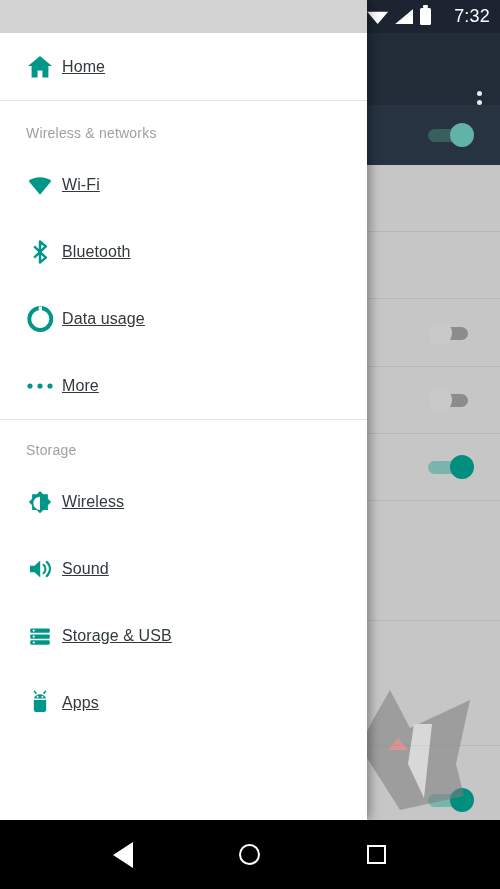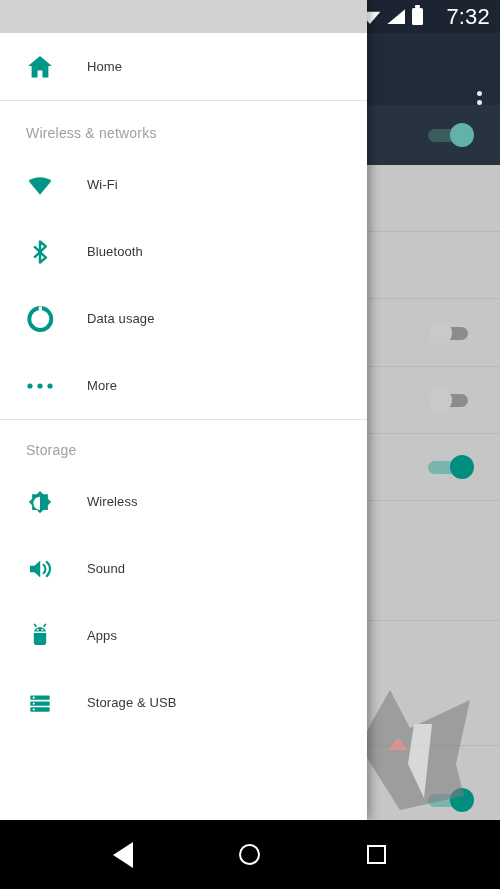--- a/index.html
+++ b/index.html
@@ -36,21 +36,21 @@
     padding-right: 10px;
     box-sizing: border-box;
   }
   #bg-statusbar .sb-icons {
     display: flex;
     align-items: center;
     gap: 7px;
   }
   .sb-time {
     color: #ffffff;
-    font-size: 22px;
+    font-size: 18px;
     letter-spacing: .2px;
     margin-left: 16px;
   }
   .ico-wifi-sb {
     width: 21px; height: 15px;
     background: #fff;
     clip-path: polygon(50% 100%, 0% 18%, 100% 18%);
   }
   .ico-signal-sb {
     width: 18px; height: 15px;
@@ -173,24 +173,24 @@
   }
   .nav-item .icon-slot {
     width: 45px;
     min-width: 45px;
     height: 34px;
     display: flex;
     align-items: center;
     justify-content: center;
   }
   .nav-item .nav-label {
-    font-size: 13px;
+    font-size: 16px;
     color: #31393d;
-    margin-left: 25px;
     letter-spacing: .1px;
+    text-decoration: underline;
   }
   .nav-divider {
     height: 1px;
     background: #e3e3e3;
     margin: 0;
   }
   .section-header {
     font-size: 14px;
     color: #a0a0a0;
     padding: 24px 4px 10px 26px;
@@ -378,49 +378,49 @@
 
       <div class="nav-item">
         <span class="icon-slot">
           <svg class="icn" width="30" height="28" viewBox="0 0 24 24">
             <path fill="#009688" d="M3.4 9.2v5.6h3.9l4.9 4.4V4.8L7.3 9.2z"></path>
             <path fill="none" stroke="#009688" stroke-width="1.8" stroke-linecap="round" d="M15 8.4a4.7 4.7 0 0 1 0 7.2"></path>
             <path fill="none" stroke="#009688" stroke-width="1.8" stroke-linecap="round" d="M17.8 5.9a8.2 8.2 0 0 1 0 12.2"></path>
           </svg>
         </span>
         <span class="nav-label">Sound</span>
-      </div>
-
-      <div class="nav-item">
-        <span class="icon-slot">
-          <svg class="icn" width="26" height="30" viewBox="0 0 24 24">
-            <path fill="#009688" d="M6.3 9.2h11.4v8.6a2.6 2.6 0 0 1-2.6 2.6H8.9a2.6 2.6 0 0 1-2.6-2.6z"></path>
-            <path fill="#009688" d="M6.5 7.8C6.9 5.6 9.2 3.9 12 3.9s5.1 1.7 5.5 3.9z"></path>
-            <path fill="none" stroke="#009688" stroke-width="1.5" stroke-linecap="round" d="M8.2 3 7 1.3M15.8 3 17 1.3"></path>
-            <circle cx="9.8" cy="6.2" r=".9" fill="#ffffff"></circle>
-            <circle cx="14.2" cy="6.2" r=".9" fill="#ffffff"></circle>
-          </svg>
-        </span>
-        <span class="nav-label">Apps</span>
       </div>
 
       <div class="nav-item">
         <span class="icon-slot">
           <svg class="icn" width="30" height="26" viewBox="0 0 24 24">
             <rect x="3" y="5" width="18" height="4" rx="1" fill="#009688"></rect>
             <rect x="3" y="10.5" width="18" height="4" rx="1" fill="#009688"></rect>
             <rect x="3" y="16" width="18" height="4" rx="1" fill="#009688"></rect>
             <circle cx="6.2" cy="7" r="1" fill="#ffffff"></circle>
             <circle cx="6.2" cy="12.5" r="1" fill="#ffffff"></circle>
             <circle cx="6.2" cy="18" r="1" fill="#ffffff"></circle>
           </svg>
         </span>
         <span class="nav-label">Storage &amp; USB</span>
       </div>
 
+      <div class="nav-item">
+        <span class="icon-slot">
+          <svg class="icn" width="26" height="30" viewBox="0 0 24 24">
+            <path fill="#009688" d="M6.3 9.2h11.4v8.6a2.6 2.6 0 0 1-2.6 2.6H8.9a2.6 2.6 0 0 1-2.6-2.6z"></path>
+            <path fill="#009688" d="M6.5 7.8C6.9 5.6 9.2 3.9 12 3.9s5.1 1.7 5.5 3.9z"></path>
+            <path fill="none" stroke="#009688" stroke-width="1.5" stroke-linecap="round" d="M8.2 3 7 1.3M15.8 3 17 1.3"></path>
+            <circle cx="9.8" cy="6.2" r=".9" fill="#ffffff"></circle>
+            <circle cx="14.2" cy="6.2" r=".9" fill="#ffffff"></circle>
+          </svg>
+        </span>
+        <span class="nav-label">Apps</span>
+      </div>
+
     </div>
   </div>
 
   <div id="navbar">
     <div class="nb-btn">
       <span class="nb-back"></span>
     </div>
     <div class="nb-btn">
       <span class="nb-home"></span>
     </div>

